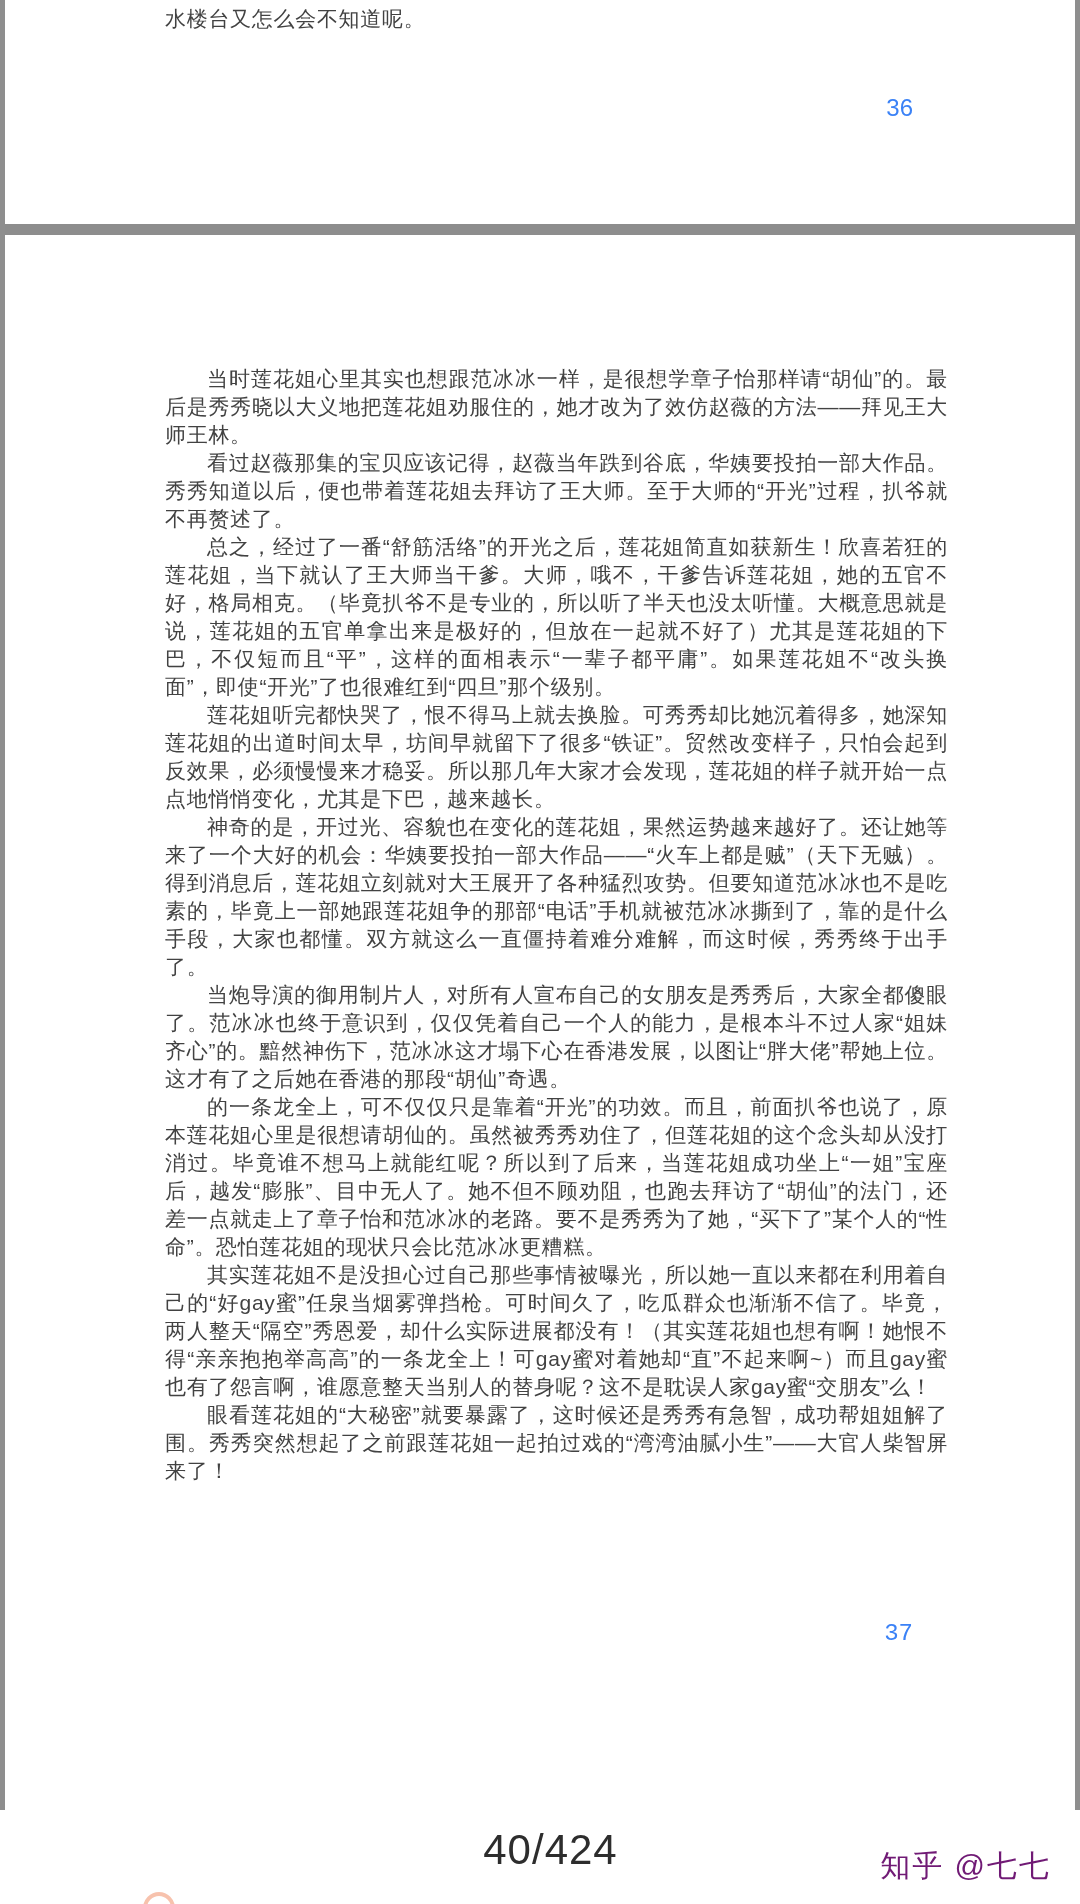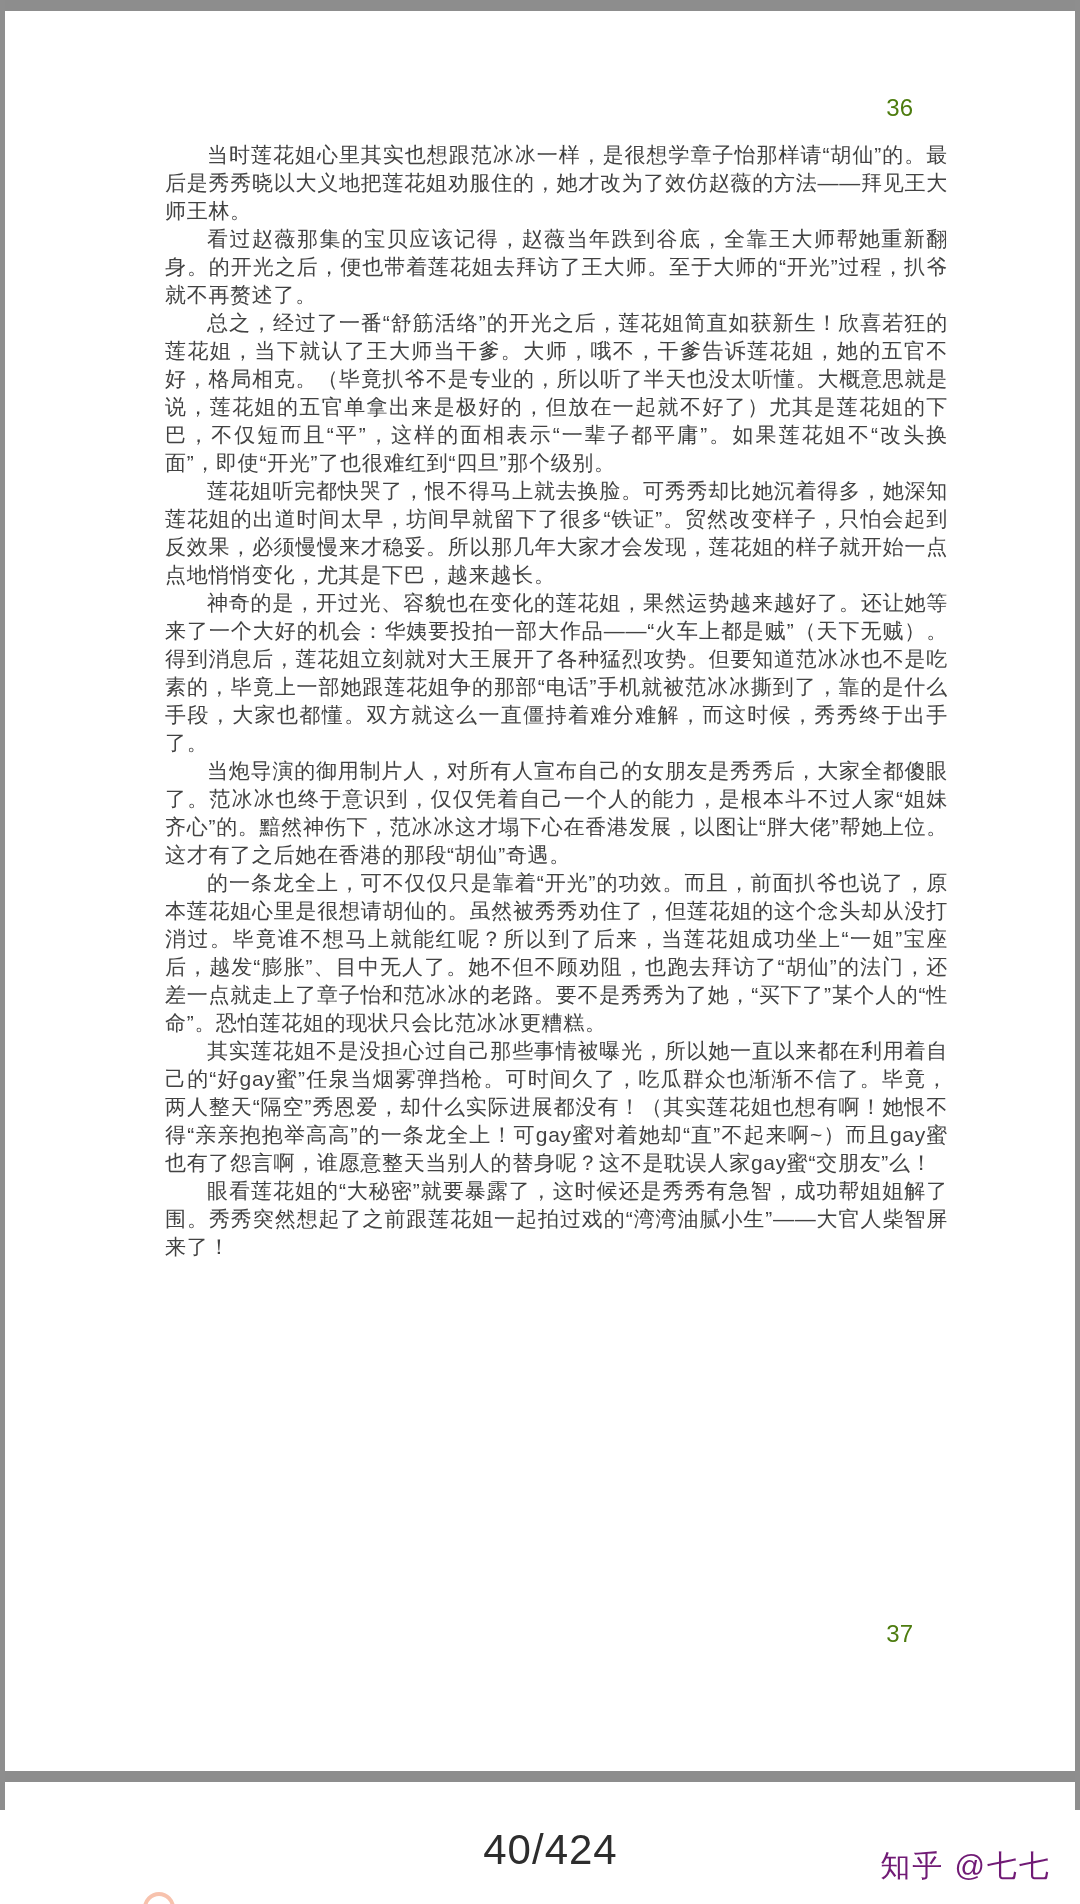--- a/index.html
+++ b/index.html
@@ -30,24 +30,24 @@
     letter-spacing: 0.7px;
     color: #424242;
     text-align: justify;
     text-indent: 2em;
   }
   .noindent { text-indent: 0; }
   .pagenum {
     position: absolute;
     right: 162px;
     font-size: 24px;
-    color: #4d7c0f;
+    color: #3b82f6;
   }
   .pn36 { top: 94px; }
-  .pn37 { top: 1620px; }
+  .pn37 { top: 1620px; font-family: Liberation Mono, monospace; }
   .footer {
     position: relative;
     height: 94px;
     background: #ffffff;
     margin-left: 21px;
   }
   .progress {
     position: absolute;
     left: 0; right: 0;
     top: 16px;
@@ -74,27 +74,30 @@
     border-radius: 50%;
     opacity: 0.5;
     background: #ffffff;
   }
 </style>
 </head>
 <body>
 
 <div class="viewer">
 
+  <section class="page page-prev">
+    <p class="para noindent">水楼台又怎么会不知道呢。</p>
+  </section>
 
   <div class="page-sep"></div>
 
   <section class="page page-cur">
     <div>
         <p class="para">当时莲花姐心里其实也想跟范冰冰一样，是很想学章子怡那样请“胡仙”的。最后是秀秀晓以大义地把莲花姐劝服住的，她才改为了效仿赵薇的方法——拜见王大师王林。</p>
-        <p class="para">看过赵薇那集的宝贝应该记得，赵薇当年跌到谷底，全靠王大师帮她重新翻身。的开光之后，便也带着莲花姐去拜访了王大师。至于大师的“开光”过程，扒爷就不再赘述了。</p>
+        <p class="para">看过赵薇那集的宝贝应该记得，赵薇当年跌到谷底，华姨要投拍一部大作品。秀秀知道以后，便也带着莲花姐去拜访了王大师。至于大师的“开光”过程，扒爷就不再赘述了。</p>
         <p class="para">总之，经过了一番“舒筋活络”的开光之后，莲花姐简直如获新生！欣喜若狂的莲花姐，当下就认了王大师当干爹。大师，哦不，干爹告诉莲花姐，她的五官不好，格局相克。（毕竟扒爷不是专业的，所以听了半天也没太听懂。大概意思就是说，莲花姐的五官单拿出来是极好的，但放在一起就不好了）尤其是莲花姐的下巴，不仅短而且“平”，这样的面相表示“一辈子都平庸”。如果莲花姐不“改头换面”，即使“开光”了也很难红到“四旦”那个级别。</p>
         <p class="para">莲花姐听完都快哭了，恨不得马上就去换脸。可秀秀却比她沉着得多，她深知莲花姐的出道时间太早，坊间早就留下了很多“铁证”。贸然改变样子，只怕会起到反效果，必须慢慢来才稳妥。所以那几年大家才会发现，莲花姐的样子就开始一点点地悄悄变化，尤其是下巴，越来越长。</p>
         <p class="para">神奇的是，开过光、容貌也在变化的莲花姐，果然运势越来越好了。还让她等来了一个大好的机会：华姨要投拍一部大作品——“火车上都是贼”（天下无贼）。得到消息后，莲花姐立刻就对大王展开了各种猛烈攻势。但要知道范冰冰也不是吃素的，毕竟上一部她跟莲花姐争的那部“电话”手机就被范冰冰撕到了，靠的是什么手段，大家也都懂。双方就这么一直僵持着难分难解，而这时候，秀秀终于出手了。</p>
         <p class="para">当炮导演的御用制片人，对所有人宣布自己的女朋友是秀秀后，大家全都傻眼了。范冰冰也终于意识到，仅仅凭着自己一个人的能力，是根本斗不过人家“姐妹齐心”的。黯然神伤下，范冰冰这才塌下心在香港发展，以图让“胖大佬”帮她上位。这才有了之后她在香港的那段“胡仙”奇遇。</p>
         <p class="para">的一条龙全上，可不仅仅只是靠着“开光”的功效。而且，前面扒爷也说了，原本莲花姐心里是很想请胡仙的。虽然被秀秀劝住了，但莲花姐的这个念头却从没打消过。毕竟谁不想马上就能红呢？所以到了后来，当莲花姐成功坐上“一姐”宝座后，越发“膨胀”、目中无人了。她不但不顾劝阻，也跑去拜访了“胡仙”的法门，还差一点就走上了章子怡和范冰冰的老路。要不是秀秀为了她，“买下了”某个人的“性命”。恐怕莲花姐的现状只会比范冰冰更糟糕。</p>
         <p class="para">其实莲花姐不是没担心过自己那些事情被曝光，所以她一直以来都在利用着自己的“好gay蜜”任泉当烟雾弹挡枪。可时间久了，吃瓜群众也渐渐不信了。毕竟，两人整天“隔空”秀恩爱，却什么实际进展都没有！（其实莲花姐也想有啊！她恨不得“亲亲抱抱举高高”的一条龙全上！可gay蜜对着她却“直”不起来啊~）而且gay蜜也有了怨言啊，谁愿意整天当别人的替身呢？这不是耽误人家gay蜜“交朋友”么！</p>
         <p class="para">眼看莲花姐的“大秘密”就要暴露了，这时候还是秀秀有急智，成功帮姐姐解了围。秀秀突然想起了之前跟莲花姐一起拍过戏的“湾湾油腻小生”——大官人柴智屏来了！</p>
       </div>
   </section>
 

